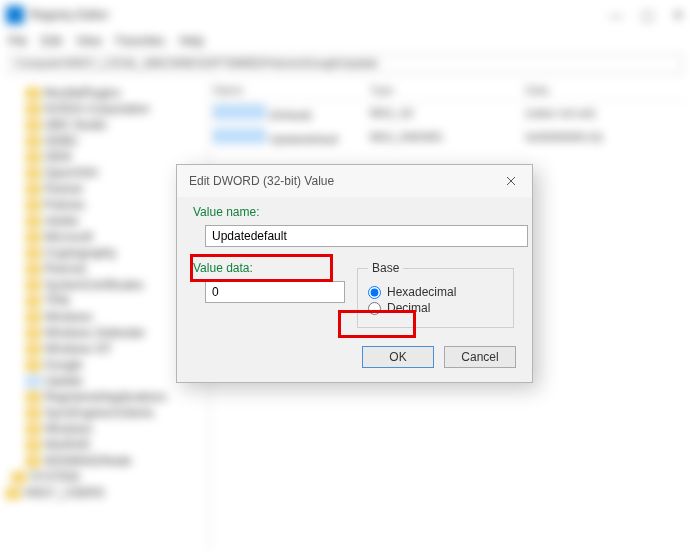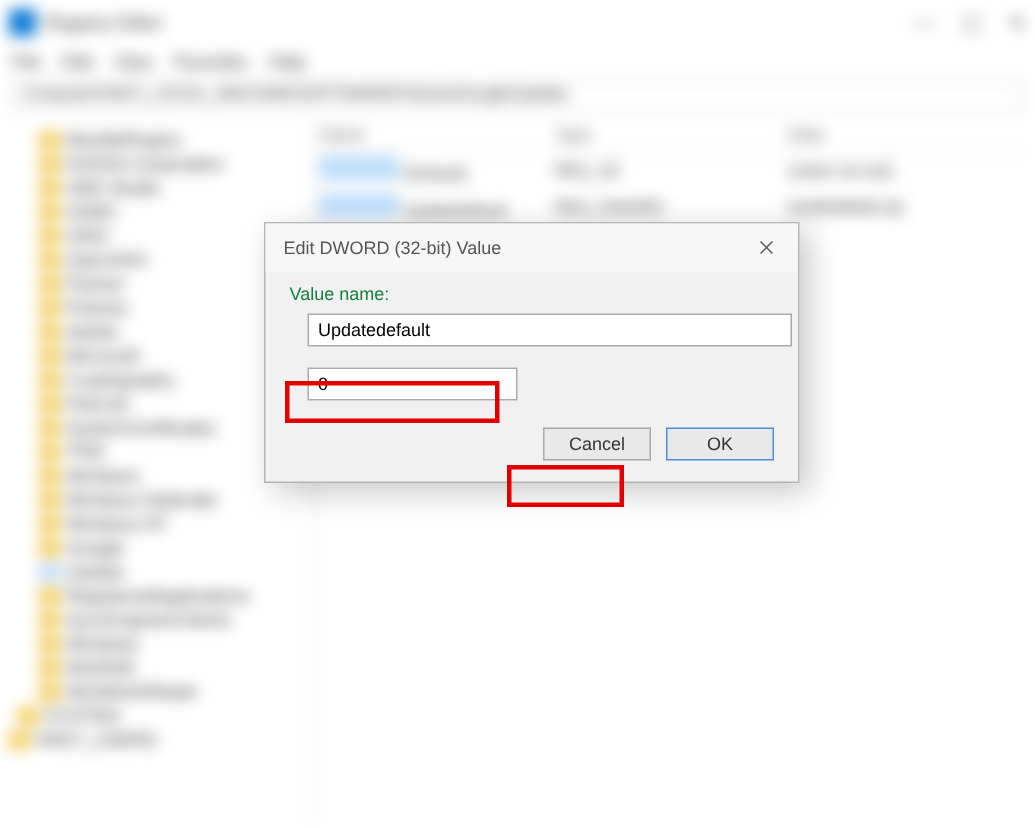--- a/index.html
+++ b/index.html
@@ -22,21 +22,21 @@
   .indent2 { margin-left: 28px; }
   .bg-list { flex: 1; padding: 4px; }
   .bg-list-hdr { display: flex; font-size: 11px; color: #555; border-bottom: 1px solid #e8e8e8; padding-bottom: 4px; }
   .bg-list-hdr span { width: 33%; }
   .bg-row { display: flex; font-size: 11px; color: #333; padding: 4px 0; align-items: center; }
   .bg-row span { width: 33%; }
   .ricon { width: 14px; height: 14px; background: #bfe0ff; border: 1px solid #6fa8d8; display: inline-block; margin-right: 4px; }
 
   
   .dialog {
-    position: absolute; left: 176px; top: 148px;
+    position: absolute; left: 176px; top: 164px;
     width: 357px; background: #f1f1f1;
     border: 1px solid #b5b5b5; box-shadow: 6px 6px 20px rgba(0,0,0,0.22);
     font-size: 12px; color: #333;
   }
   .dlg-title { height: 32px; display: flex; align-items: center; padding: 0 10px 0 12px; justify-content: space-between; background: #f7f7f7; }
   .dlg-title-text { font-size: 12px; color: #555; }
   .close-x { width: 22px; height: 22px; display: flex; align-items: center; justify-content: center; color: #555; font-size: 13px; }
   .close-x svg { stroke: #555; }
   .dlg-body { padding: 8px 16px 14px 16px; }
   .lbl { display: block; margin-bottom: 6px; color: #15803d; font-size: 12px; }
@@ -216,25 +216,39 @@
           <line x1="9" y1="1" x2="1" y2="9" stroke-width="1"></line>
         </svg>
     </span>
   </div>
   <div class="dlg-body">
     <label class="lbl">Value name:</label>
     <input type="text" class="txt-input" value="Updatedefault" style="">
 
     <div class="row2">
       <div class="col-left">
+        <label class="lbl">Value data:</label>
         <input type="text" class="txt-input" value="0" style="">
       </div>
+      <div class="col-right">
+        <fieldset class="fieldset">
+          <legend>Base</legend>
+          <label class="radio-row">
+            <input type="radio" name="base" checked="" style="">
+            <span>Hexadecimal</span>
+          </label>
+          <label class="radio-row">
+            <input type="radio" name="base" style="">
+            <span>Decimal</span>
+          </label>
+        </fieldset>
+      </div>
     </div>
 
     <div class="btn-row">
+      <div class="btn ok">OK</div>
       <div class="btn">Cancel</div>
-      <div class="btn ok">OK</div>
     </div>
   </div>
 </div>
 
 <div class="hi hi-input"></div>
 <div class="hi hi-ok"></div>
 
 </body></html>

